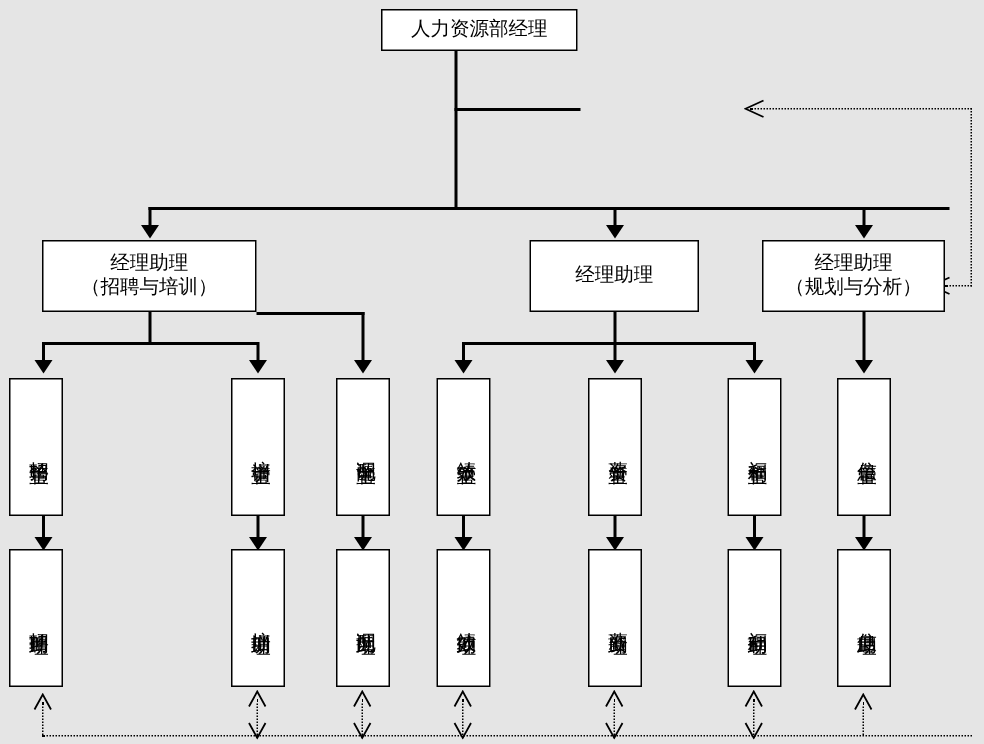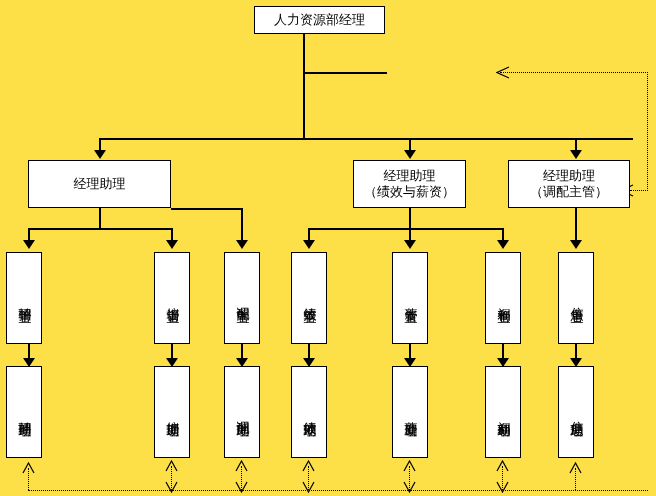--- a/index.html
+++ b/index.html
@@ -1,20 +1,20 @@
 <!DOCTYPE html>
 <html><head>
 <meta charset="utf-8">
 <style>
   html,body{margin:0;padding:0;background:#ffffff;}
   body{font-family:"DejaVu Sans","Liberation Sans",sans-serif;}
   #chart{
     position:relative;
     width:656px;height:496px;
-    background:#fde047;
+    background:#e5e5e5;
     overflow:hidden;
   }
   .box{
     position:absolute;
     box-sizing:border-box;
     border:1.6px solid #000;
     background:#fff;
     display:flex;
     align-items:center;
     justify-content:center;
@@ -91,28 +91,28 @@
   <div class="hline" style="left:99px;top:138px;width:534px;"></div>
   <div class="vline" style="left:99px;top:138px;height:18px;"></div>
   <div class="vline" style="left:409px;top:138px;height:18px;"></div>
   <div class="vline" style="left:575px;top:138px;height:18px;"></div>
   <div class="arrow-down" style="left:94px;top:150px;"></div>
   <div class="arrow-down" style="left:404px;top:150px;"></div>
   <div class="arrow-down" style="left:570px;top:150px;"></div>
 
   <div class="box two-line" style="left:28px;top:160px;width:143px;height:48px;flex-direction:column;">
     <span>经理助理</span>
+    <span>（招聘与培训）</span>
   </div>
   <div class="box two-line" style="left:353px;top:160px;width:113px;height:48px;flex-direction:column;">
     <span>经理助理</span>
-    <span>（绩效与薪资）</span>
   </div>
   <div class="box two-line" style="left:508px;top:160px;width:122px;height:48px;flex-direction:column;">
     <span>经理助理</span>
-    <span>（调配主管）</span>
+    <span>（规划与分析）</span>
   </div>
 
   <div class="vline" style="left:99px;top:208px;height:20px;"></div>
   <div class="hline" style="left:28px;top:228px;width:144px;"></div>
   <div class="vline" style="left:28px;top:228px;height:16px;"></div>
   <div class="vline" style="left:171px;top:228px;height:16px;"></div>
   <div class="arrow-down" style="left:23px;top:240px;"></div>
   <div class="arrow-down" style="left:166px;top:240px;"></div>
 
   <div class="hline" style="left:171px;top:208px;width:72px;"></div>

